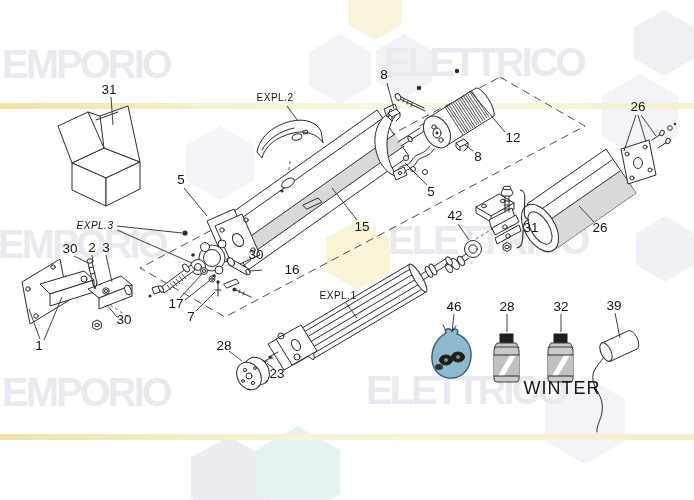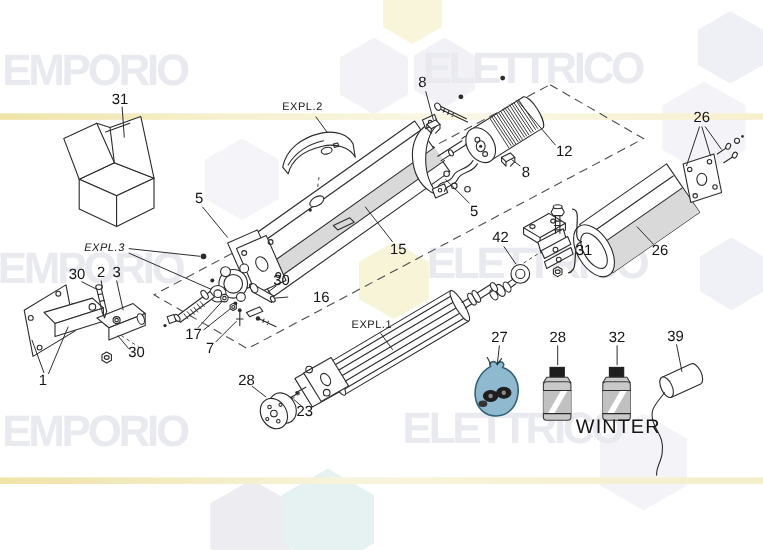--- a/index.html
+++ b/index.html
@@ -372,20 +372,20 @@
       <div class="plabel part" style="left: 256px; top: 255px;">30</div>
       <div class="plabel part" style="left: 270px; top: 270px; margin-left: 22px;">16</div>
       <div class="plabel part" style="left: 176px; top: 304px;">17</div>
       <div class="plabel part" style="left: 191px; top: 317px;">7</div>
       <div class="plabel part" style="left: 224px; top: 346px;">28</div>
       <div class="plabel part" style="left: 277px; top: 374px;">23</div>
       <div class="plabel group" style="left: 338px; top: 296px;">EXPL.1</div>
       <div class="plabel part" style="left: 455px; top: 216px;">42</div>
       <div class="plabel part" style="left: 531px; top: 228px;">31</div>
       <div class="plabel part" style="left: 600px; top: 228px;">26</div>
-      <div class="plabel part" style="left: 454px; top: 307px;">27</div>
+      <div class="plabel part" style="left: 454px; top: 307px;">46</div>
       <div class="plabel part" style="left: 507px; top: 307px;">28</div>
       <div class="plabel part" style="left: 561px; top: 307px;">32</div>
       <div class="plabel part" style="left: 614px; top: 306px;">39</div>
       <div class="plabel caption" style="left: 562px; top: 388px;">WINTER</div>
     </div>
 
 </div>
 
 </body></html>

